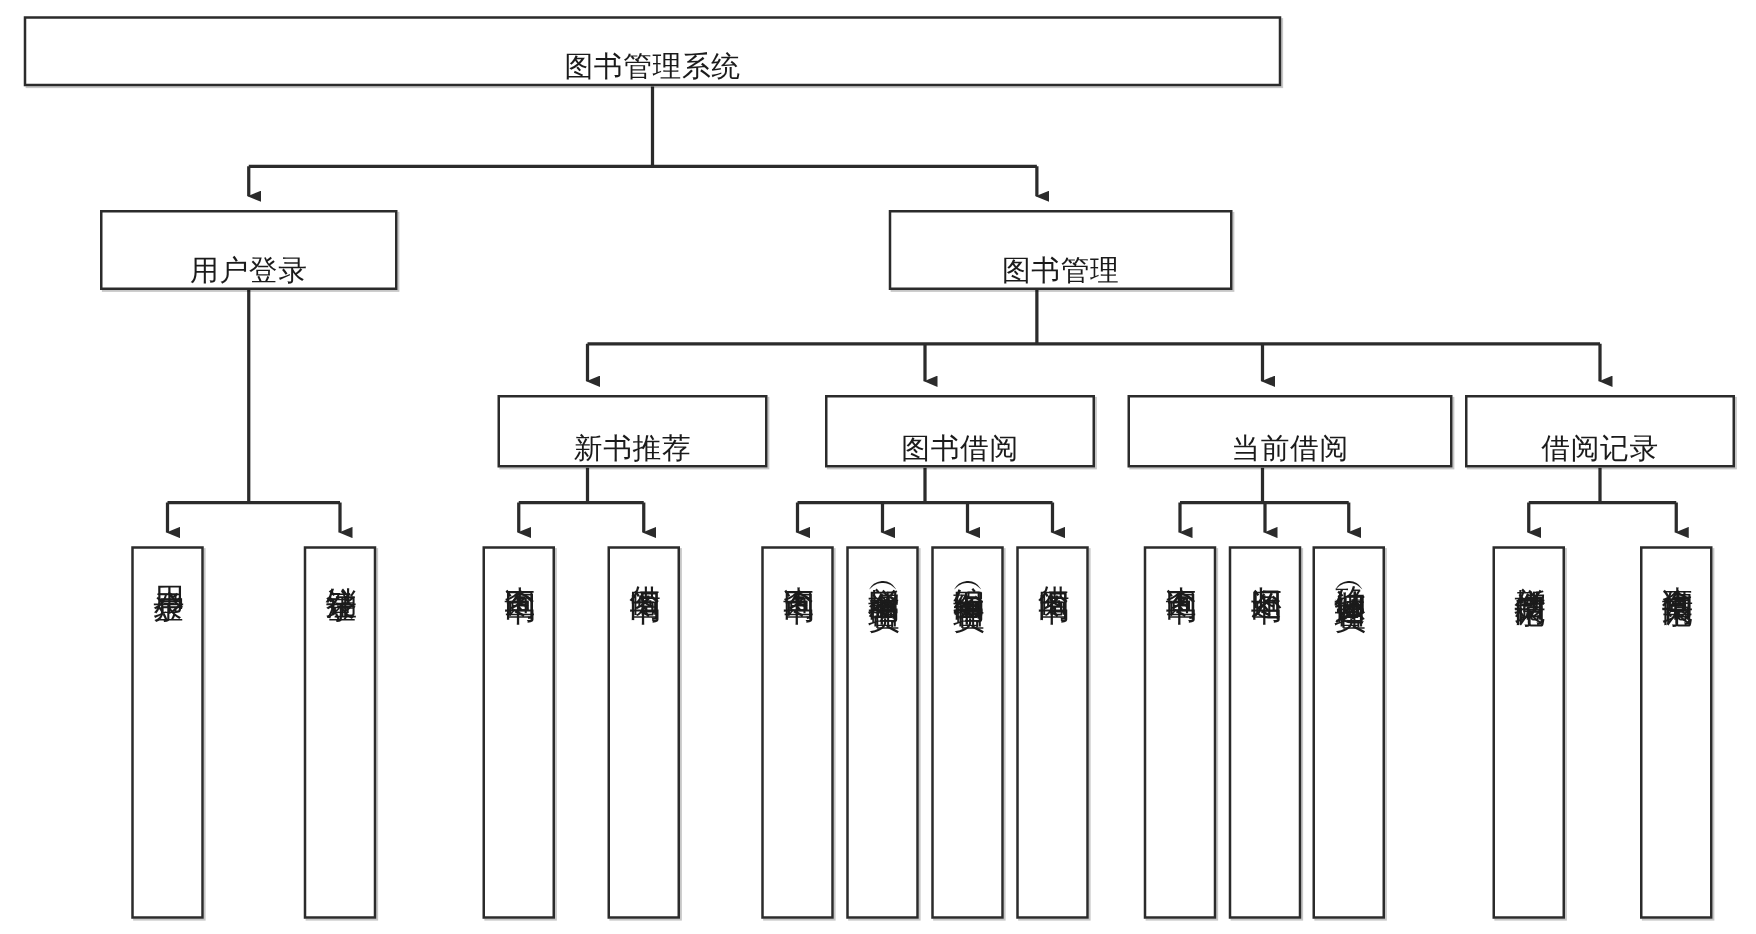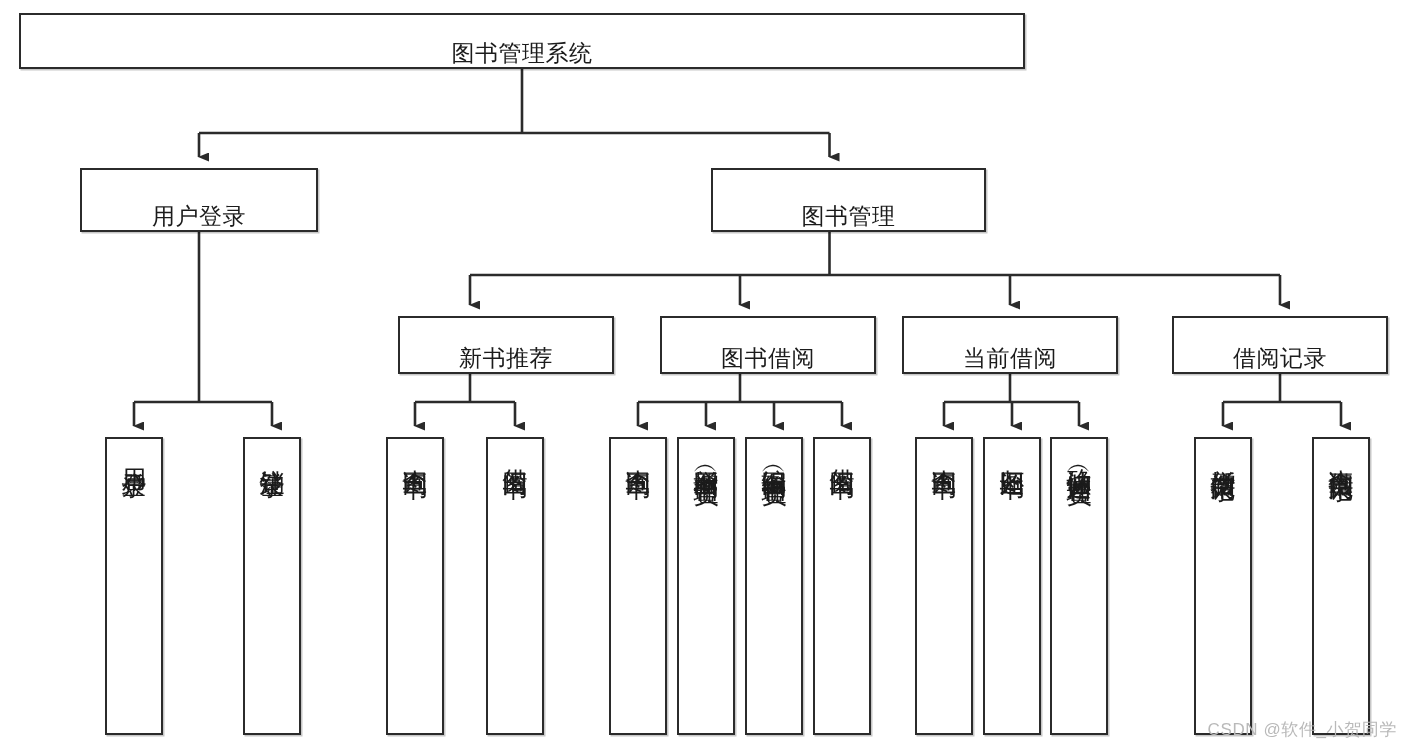--- a/index.html
+++ b/index.html
@@ -125,21 +125,21 @@
       </div>
       <div class="node horizontal" style="left: 711px; top: 168px; width: 275px; height: 64px;">
         <span class="label">图书管理</span>
       </div>
       <div class="node horizontal" style="left: 362px; top: 316px; width: 216px; height: 58px; margin-left: 36px;">
         <span class="label">新书推荐</span>
       </div>
       <div class="node horizontal" style="left: 660px; top: 316px; width: 216px; height: 58px;">
         <span class="label">图书借阅</span>
       </div>
-      <div class="node horizontal" style="left: 902px; top: 316px; width: 216px; height: 58px;">
+      <div class="node horizontal" style="left: 902px; top: 316px; width: 260px; height: 58px;">
         <span class="label">当前借阅</span>
       </div>
       <div class="node horizontal" style="left: 1172px; top: 316px; width: 216px; height: 58px;">
         <span class="label">借阅记录</span>
       </div>
       <div class="node vertical" style="left: 105px; top: 437px; width: 58px; height: 298px;">
         <span class="label">用户登录</span>
       </div>
       <div class="node vertical" style="left: 243px; top: 437px; width: 58px; height: 298px;">
         <span class="label">注销登录</span>
@@ -172,15 +172,14 @@
         <span class="label">确认归还（管理员）</span>
       </div>
       <div class="node vertical" style="left: 1194px; top: 437px; width: 58px; height: 298px;">
         <span class="label">新增借阅记录</span>
       </div>
       <div class="node vertical" style="left: 1312px; top: 437px; width: 58px; height: 298px;">
         <span class="label">查询借阅记录</span>
       </div>
     </div>
 
-  <div id="watermark">CSDN @软件_小贺同学</div>
 
 </div>
 
 </body></html>

